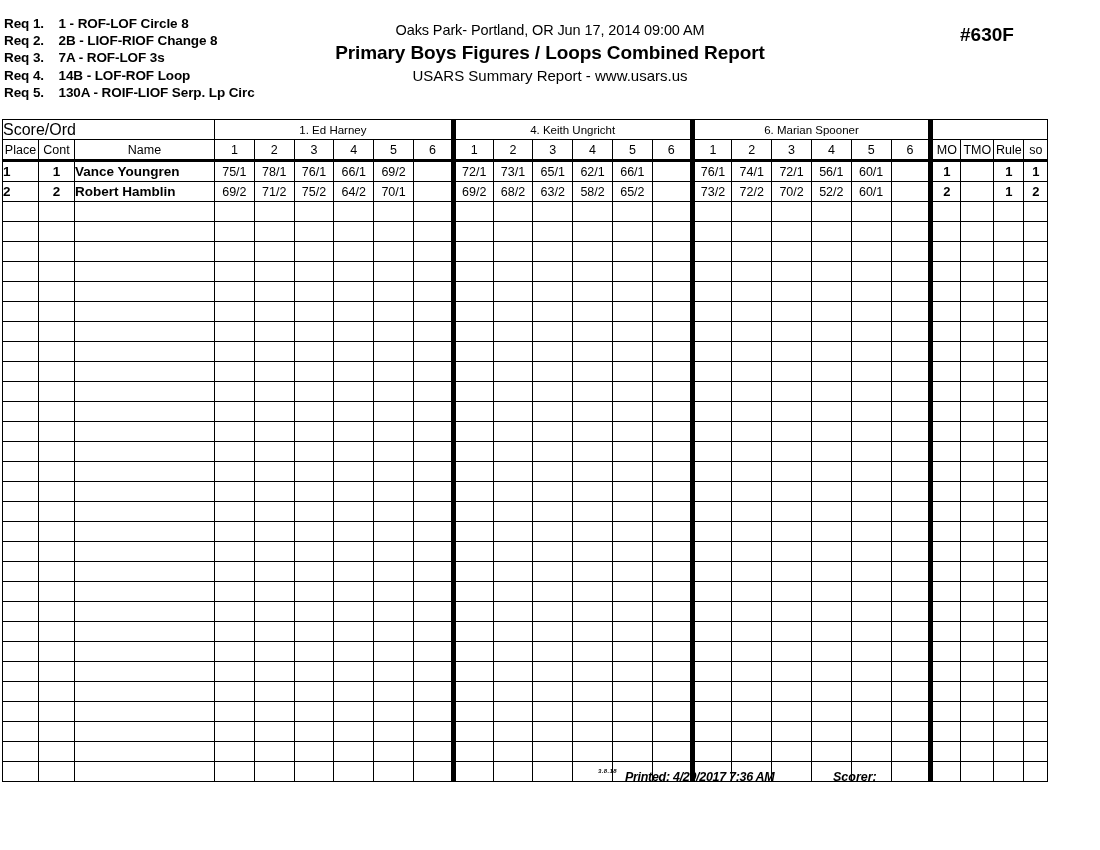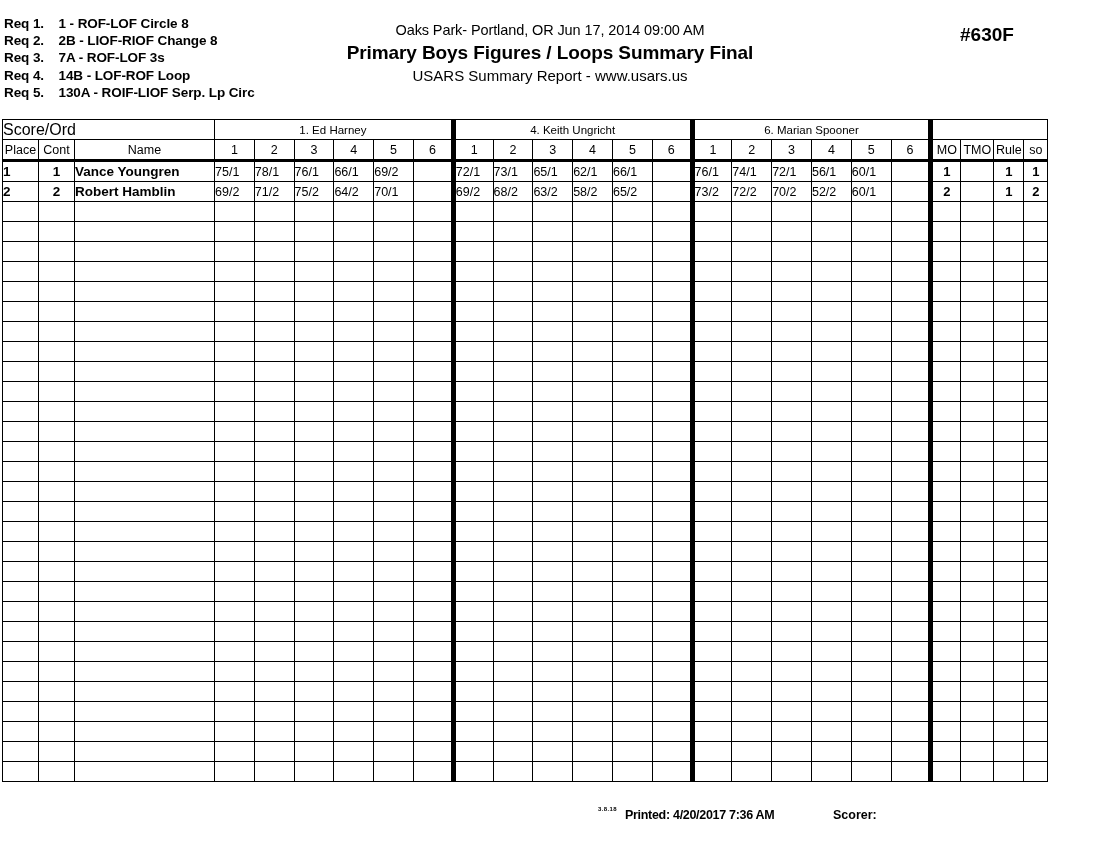--- a/index.html
+++ b/index.html
@@ -120,21 +120,21 @@
     height: 21px;
     text-align: center;
     vertical-align: middle;
     font-size: 12.5px;
   }
   td.h-left { text-align: left; padding-left: 5px; }
 
   
   td.val {
     font-size: 12.5px;
-    text-align: left;
+    text-align: center;
     padding-left: 3px;
     vertical-align: middle;
   }
   td.ctr {
     text-align: center;
     font-weight: bold;
     font-size: 13px;
     vertical-align: middle;
   }
   td.nm {
@@ -158,24 +158,25 @@
     vertical-align: middle;
   }
 
   
   .sep-left { border-left: 5px solid #000 !important; }
   .thicktop { border-top: 3px solid #000 !important; }
 
   
   #footer {
     position: absolute;
-    top: 806px;
+    top: 768px;
     left: 598px;
     width: 460px;
     height: 20px;
+    font-style: italic;
   }
   #footer-version {
     position: absolute;
     left: 0px;
     top: 0px;
     font-size: 6px;
     font-weight: bold;
     letter-spacing: 0.4px;
   }
   #footer-printed {
@@ -202,21 +203,21 @@
 <div id="requirements">
     <div class="req-line"><span class="req-lbl">Req</span>&nbsp;<span class="req-num">1.</span>&nbsp;<span class="req-txt">1 - ROF-LOF Circle 8</span></div>
     <div class="req-line"><span class="req-lbl">Req</span>&nbsp;<span class="req-num">2.</span>&nbsp;<span class="req-txt">2B - LIOF-RIOF Change 8</span></div>
     <div class="req-line"><span class="req-lbl">Req</span>&nbsp;<span class="req-num">3.</span>&nbsp;<span class="req-txt">7A - ROF-LOF 3s</span></div>
     <div class="req-line"><span class="req-lbl">Req</span>&nbsp;<span class="req-num">4.</span>&nbsp;<span class="req-txt">14B - LOF-ROF Loop</span></div>
     <div class="req-line"><span class="req-lbl">Req</span>&nbsp;<span class="req-num">5.</span>&nbsp;<span class="req-txt">130A - ROIF-LIOF Serp. Lp Circ</span></div>
   </div>
 
 <div id="header">
   <div id="title-sub">Oaks Park- Portland, OR  Jun 17, 2014  09:00 AM</div>
-  <div id="title-event">Primary Boys Figures / Loops Summary Final</div>
+  <div id="title-event">Primary Boys Figures / Loops Combined Report</div>
   <div id="title-report">USARS Summary Report - www.usars.us</div>
 </div>
 
 <div id="event-number">#630F</div>
 
 <table id="sheet">
   <colgroup>
     <col style="width:36px">
     <col style="width:36px">
     <col style="width:140px">

